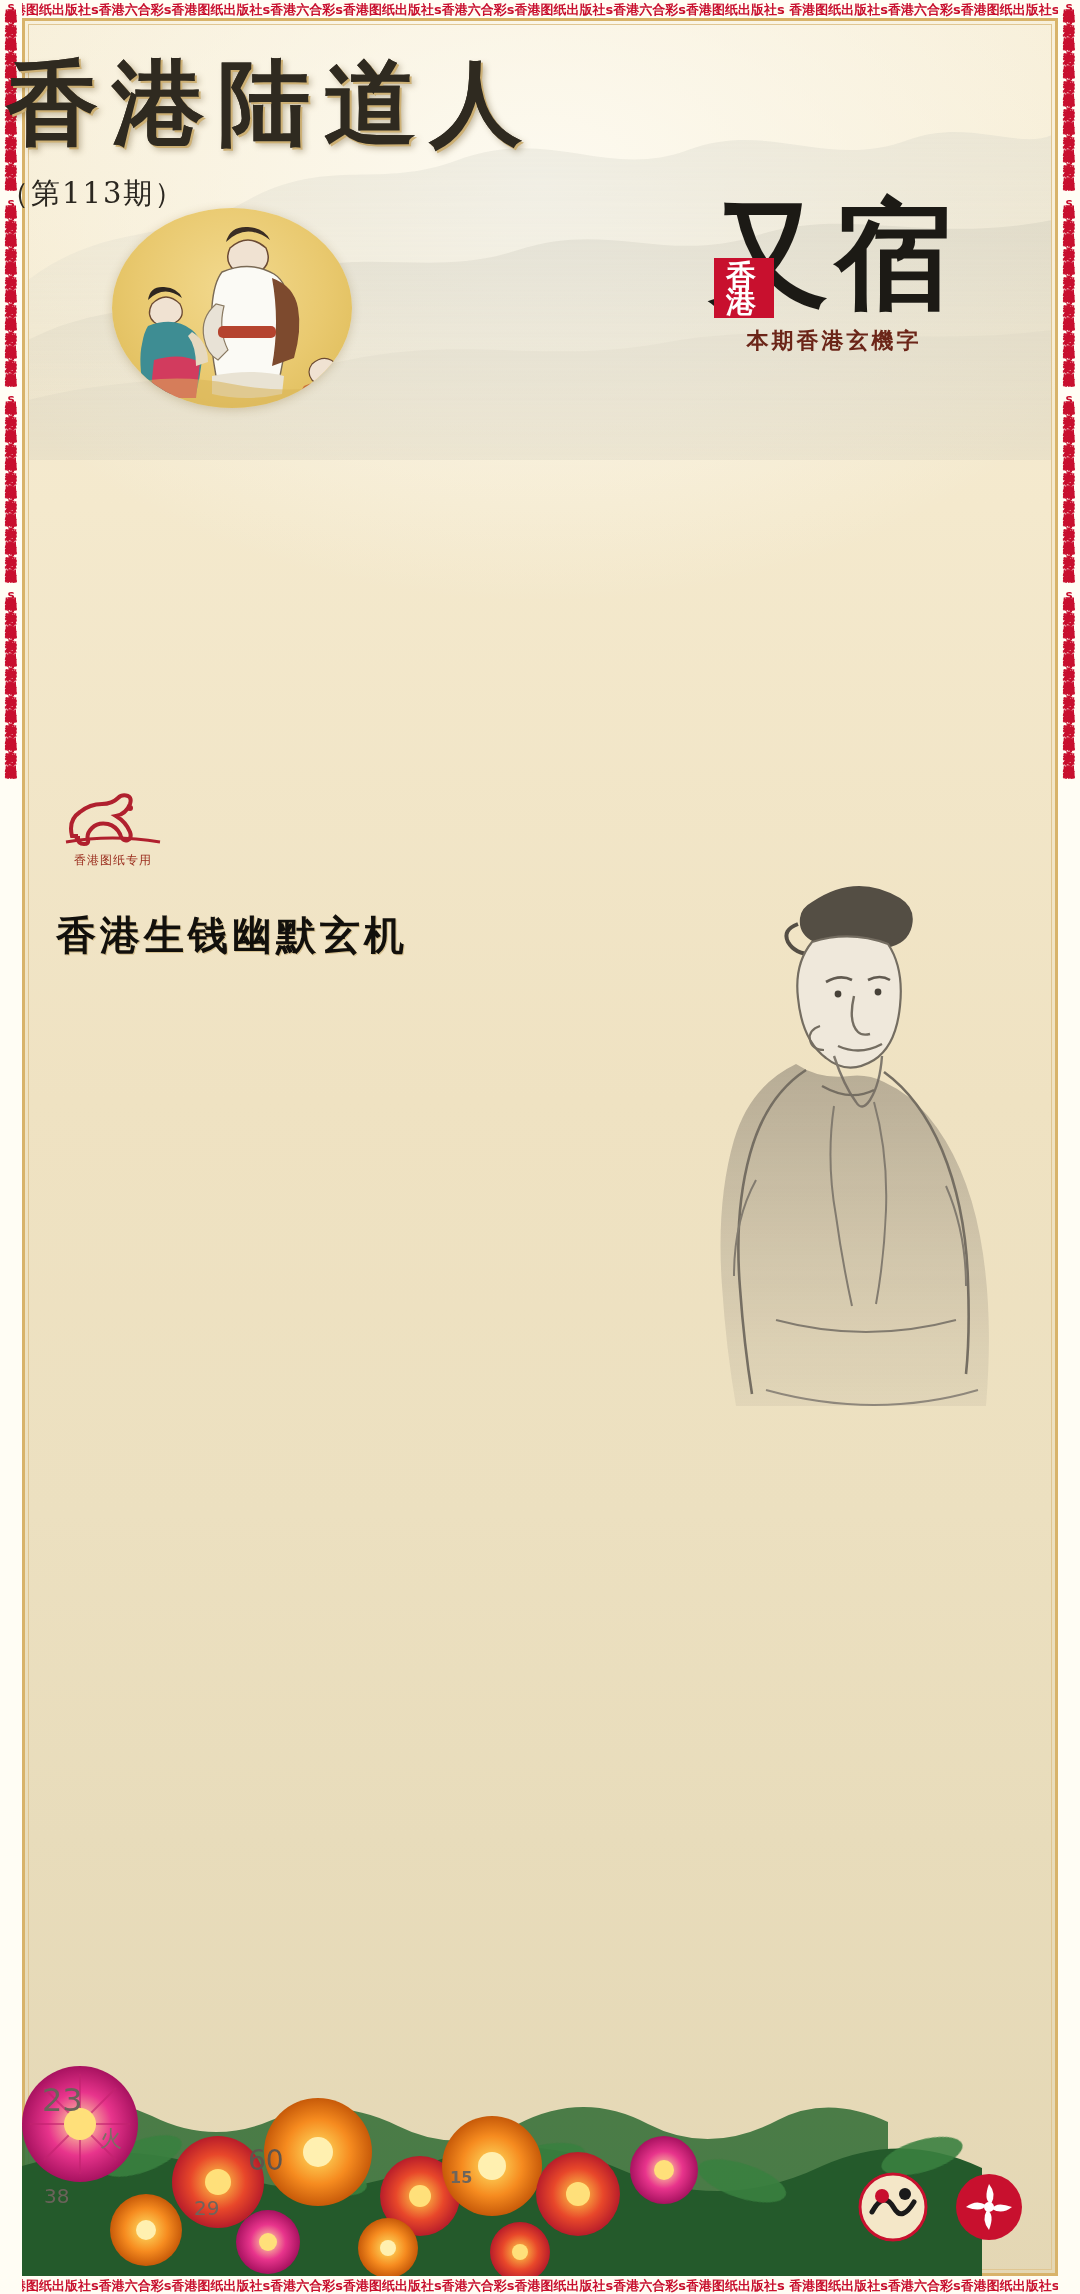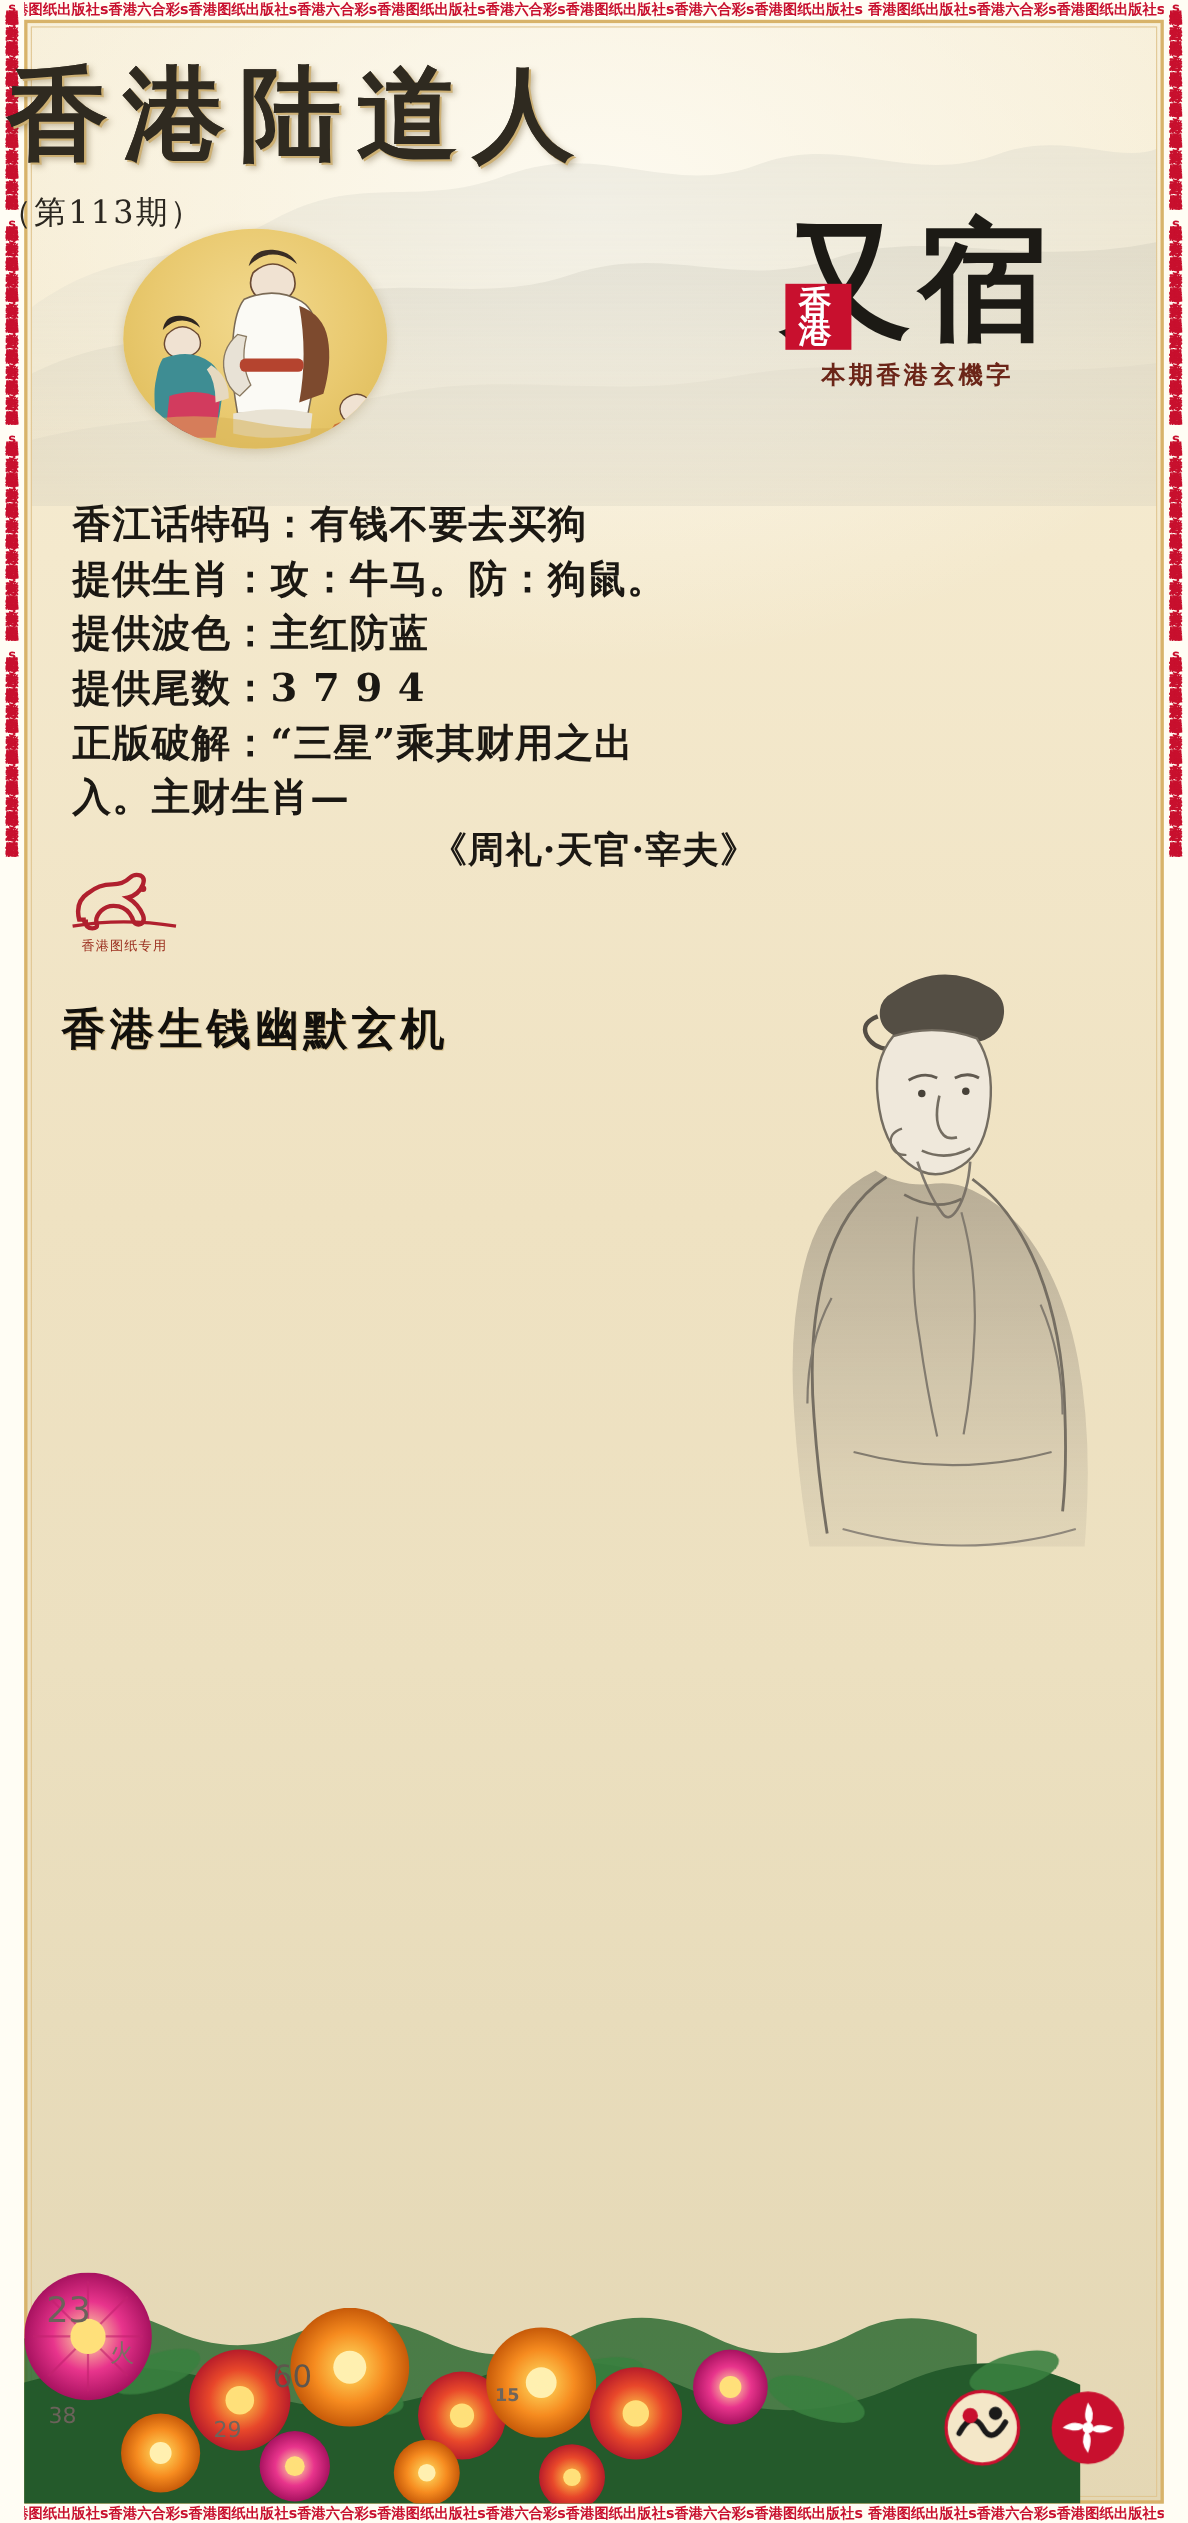--- a/index.html
+++ b/index.html
@@ -303,29 +303,20 @@
   </div>
 
   <div class="seal-block">
     <div class="seal-chars">
       <span>又宿</span>
       <span class="seal-stamp">香港</span>
     </div>
     <div class="seal-sub">本期香港玄機字</div>
   </div>
 
-  <div class="pred">
-    <div class="pred-line">香江话特码：有钱不要去买狗</div>
-    <div class="pred-line">提供生肖：攻：牛马。防：狗鼠。</div>
-    <div class="pred-line">提供波色：主红防蓝</div>
-    <div class="pred-line">提供尾数：3 7 9 4</div>
-    <div class="pred-line">正版破解：“三星”乘其财用之出</div>
-    <div class="pred-line">入。主财生肖—</div>
-    <div class="pred-line indent">《周礼·天官·宰夫》</div>
-  </div>
 
   <div class="horse-logo">
     <svg width="110" height="56" viewBox="0 0 110 56">
       <path d="M14,44 q-4,-16 8,-24 q10,-8 22,-8 q10,0 16,-6 q4,-4 10,-2 q4,2 2,8 q-4,10 -14,12 q10,6 14,16 q2,6 -2,8 q-6,2 -8,-6 q-4,-8 -12,-10 q-10,-2 -16,4 q-6,6 -4,12 q1,4 -4,4 q-6,0 -6,-6 q-2,0 -2,-2z" fill="none" stroke="#b0202e" stroke-width="4" stroke-linecap="round"></path>
       <circle cx="72" cy="16" r="3" fill="#b0202e"></circle>
       <path d="M8,50 q46,-8 94,0" stroke="#b0202e" stroke-width="3" fill="none"></path>
     </svg>
     <div class="horse-cap">香港图纸专用</div>
   </div>
 

